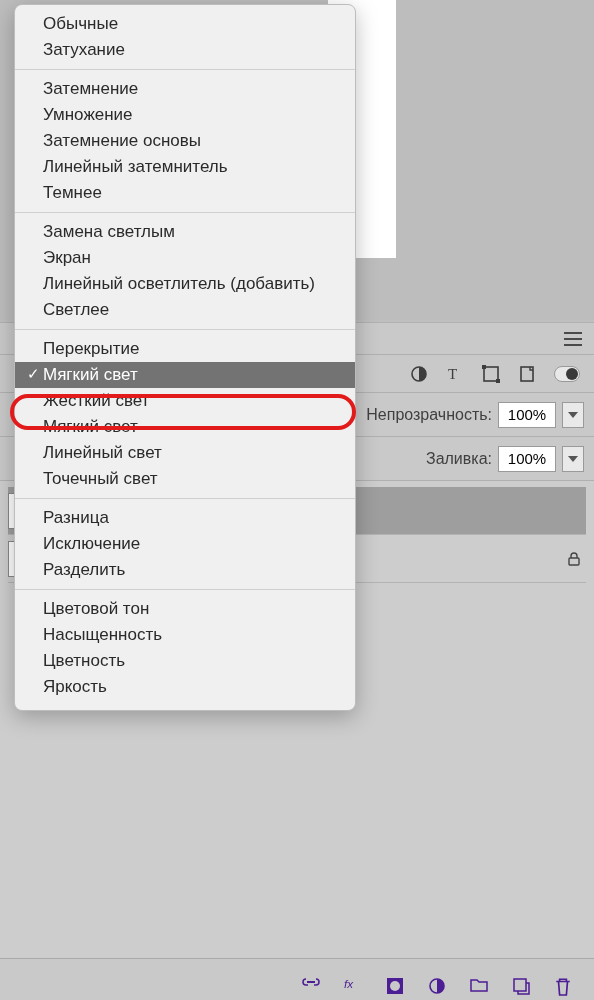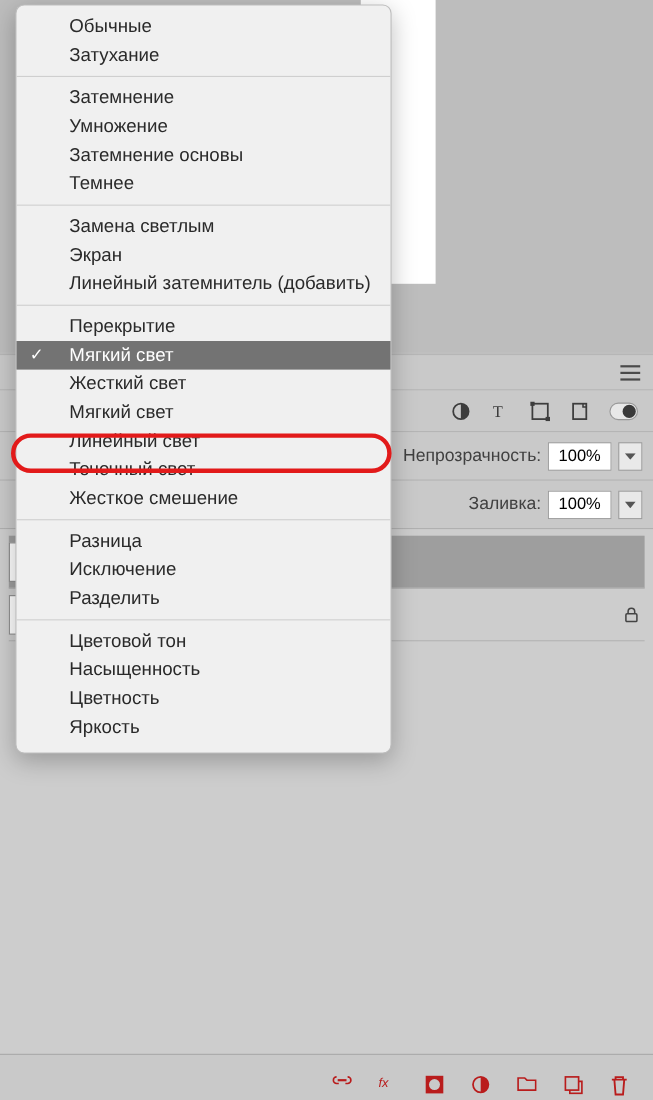--- a/index.html
+++ b/index.html
@@ -74,33 +74,33 @@
   .layer-row.sel-row { background:#9e9e9e; }
   .thumb { width:42px; height:36px; background:#fff; border:1px solid #888; }
   .lock-slot { margin-left:auto; width:20px; }
 
   .bottom-bar {
     position:absolute; left:0; right:0; bottom:0; height:42px;
     background:#c9c9c9; border-top:1px solid #a9a9a9;
     display:flex; align-items:center; justify-content:flex-end;
     gap:24px; padding-right:22px;
   }
-  .bottom-bar .ico { width:18px; height:18px; color:#b91c1c;margin-top:12px; }
+  .bottom-bar .ico { width:18px; height:18px; color:#4c1d95;margin-top:12px; }
 
   
   .popup {
     position:absolute; left:14px; top:4px; width:342px;
     background:#f0f0f0; border:1px solid #bdbdbd; border-radius:8px;
     box-shadow: 0 6px 22px rgba(0,0,0,0.25);
     padding: 6px 0 10px 0;
     z-index: 10;
   }
   .menu-item {
     height:26px; display:flex; align-items:center;
-    padding: 0 14px 0 48px; font-size:17px; color:#2a2a2a;
+    padding: 0 14px 0 28px; font-size:17px; color:#2a2a2a;
     position:relative; cursor:default;
   }
   .menu-item.selected {
     background:#737373; color:#fff;
   }
   .menu-item.selected::before{
     content:"✓"; position:absolute; left:12px; top:3px; font-size:15px; color:#fff;
   }
   .sep {
     height:1px; background:#cfcfcf; margin:6px 0;
@@ -239,33 +239,34 @@
 
 </div>
 
 <div class="popup" id="popup">
     <div class="menu-item">Обычные</div>
     <div class="menu-item">Затухание</div>
     <div class="sep"></div>
     <div class="menu-item">Затемнение</div>
     <div class="menu-item">Умножение</div>
     <div class="menu-item">Затемнение основы</div>
+    <div class="menu-item">Линейный затемнитель</div>
     <div class="menu-item">Темнее</div>
     <div class="sep"></div>
     <div class="menu-item">Замена светлым</div>
     <div class="menu-item">Экран</div>
-    <div class="menu-item">Линейный затемнитель (добавить)</div>
+    <div class="menu-item">Линейный осветлитель (добавить)</div>
+    <div class="menu-item">Светлее</div>
     <div class="sep"></div>
     <div class="menu-item">Перекрытие</div>
     <div class="menu-item selected">Мягкий свет</div>
     <div class="menu-item">Жесткий свет</div>
     <div class="menu-item">Мягкий свет</div>
     <div class="menu-item">Линейный свет</div>
     <div class="menu-item">Точечный свет</div>
-    <div class="menu-item">Жесткое смешение</div>
     <div class="sep"></div>
     <div class="menu-item">Разница</div>
     <div class="menu-item">Исключение</div>
     <div class="menu-item">Разделить</div>
     <div class="sep"></div>
     <div class="menu-item">Цветовой тон</div>
     <div class="menu-item">Насыщенность</div>
     <div class="menu-item">Цветность</div>
     <div class="menu-item">Яркость</div>
   </div>

